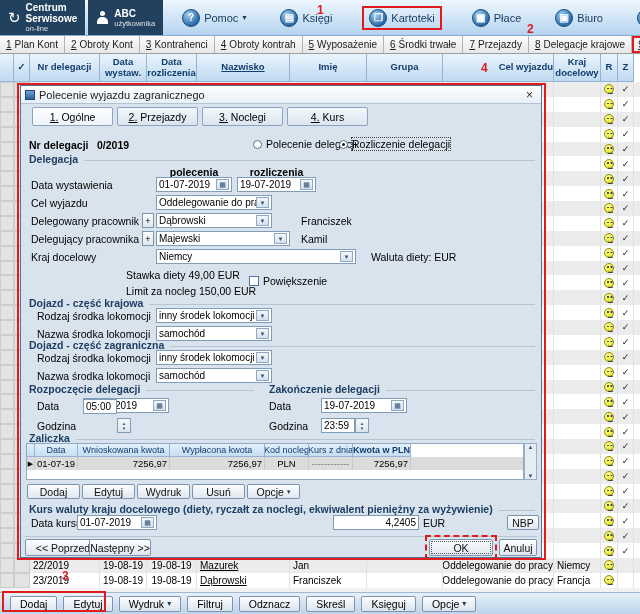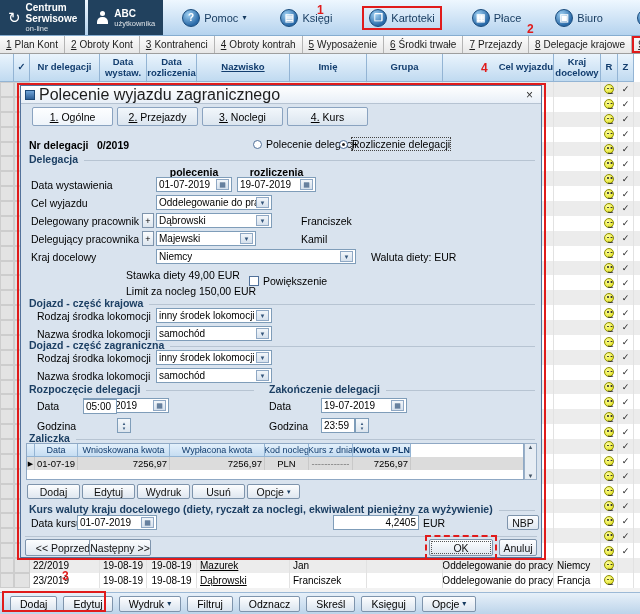--- a/index.html
+++ b/index.html
@@ -57,21 +57,21 @@
   .smiley::after{content:"";position:absolute;left:2px;top:4px;width:5px;height:3px;border:1px solid transparent;
           border-bottom:1px solid #333;border-radius:50%;}
   .chk{font-size:9px;color:#222;}
 
   
   .dialog{position:absolute;left:20px;top:85px;width:522px;height:473px;background:#d9e3ee;
           border:1px solid #53729a;z-index:30;font-size:10.5px;}
   .dtitle{position:absolute;left:0;top:0;right:0;height:18px;background:linear-gradient(#ffffff,#e8eff7);
           border-bottom:1px solid #b6c3d2;display:flex;align-items:center;padding:0 4px;gap:4px;}
   .dico{width:10px;height:10px;background:linear-gradient(#6fa3d8,#2d5e96);border:1px solid #1d4878;}
-  .dtitle .txt{font-size:16px;color:#1c1c1c;}
+  .dtitle .txt{font-size:11px;color:#1c1c1c;}
   .dclose{margin-left:auto;width:15px;height:13px;display:flex;align-items:center;justify-content:center;
           color:#333;font-size:12px;cursor:pointer;}
   .dtabs{position:absolute;left:11px;top:21px;display:flex;gap:4px;}
   .dtab{width:81px;height:19px;background:linear-gradient(#f2f7fb,#dbe5ef);border:1px solid #8aa3c0;border-radius:2px;
         display:flex;align-items:center;justify-content:center;font-size:10.5px;cursor:pointer;}
   .dtab.active{background:linear-gradient(#fdfEFF,#eef4fa);background:linear-gradient(#fdfeff,#eef4fa);}
   .dtab u{margin-right:3px;}
   .lbl{position:absolute;white-space:nowrap;font-size:10.5px;color:#000;}
   .b{font-weight:bold;}
   .group{position:absolute;font-weight:bold;color:#1c3f63;display:flex;align-items:center;white-space:nowrap;font-size:10.5px;}
@@ -895,21 +895,21 @@
     <span class="lbl" style="left:10px;top:129px">Delegowany pracownik</span>
     <span class="plusbtn" style="left:121px;top:127px">+</span>
     <div class="select" style="left:135px;top:127px;width:116px">
       <span class="val">Dąbrowski</span>
       <span class="dd">▼</span>
     </div>
     <span class="lbl" style="left:280px;top:129px">Franciszek</span>
 
     <span class="lbl" style="left:10px;top:147px">Delegujący pracownika</span>
     <span class="plusbtn" style="left:121px;top:145px">+</span>
-    <div class="select" style="left:135px;top:145px;width:100px">
+    <div class="select" style="left:135px;top:145px;width:134px">
       <span class="val">Majewski</span>
       <span class="dd">▼</span>
     </div>
     <span class="lbl" style="left:280px;top:147px">Kamil</span>
 
     <span class="lbl" style="left:10px;top:165px">Kraj docelowy</span>
     <div class="select" style="left:135px;top:163px;width:200px">
       <span class="val">Niemcy</span>
       <span class="dd">▼</span>
     </div>

